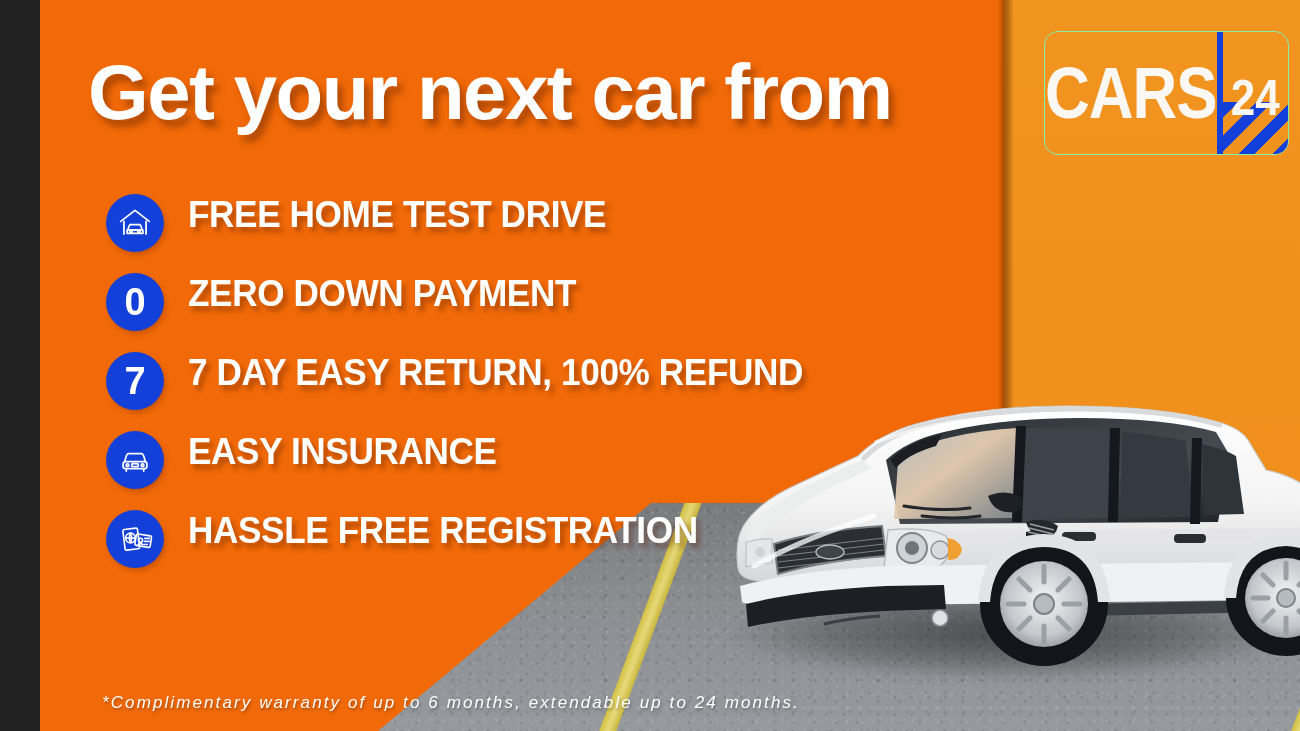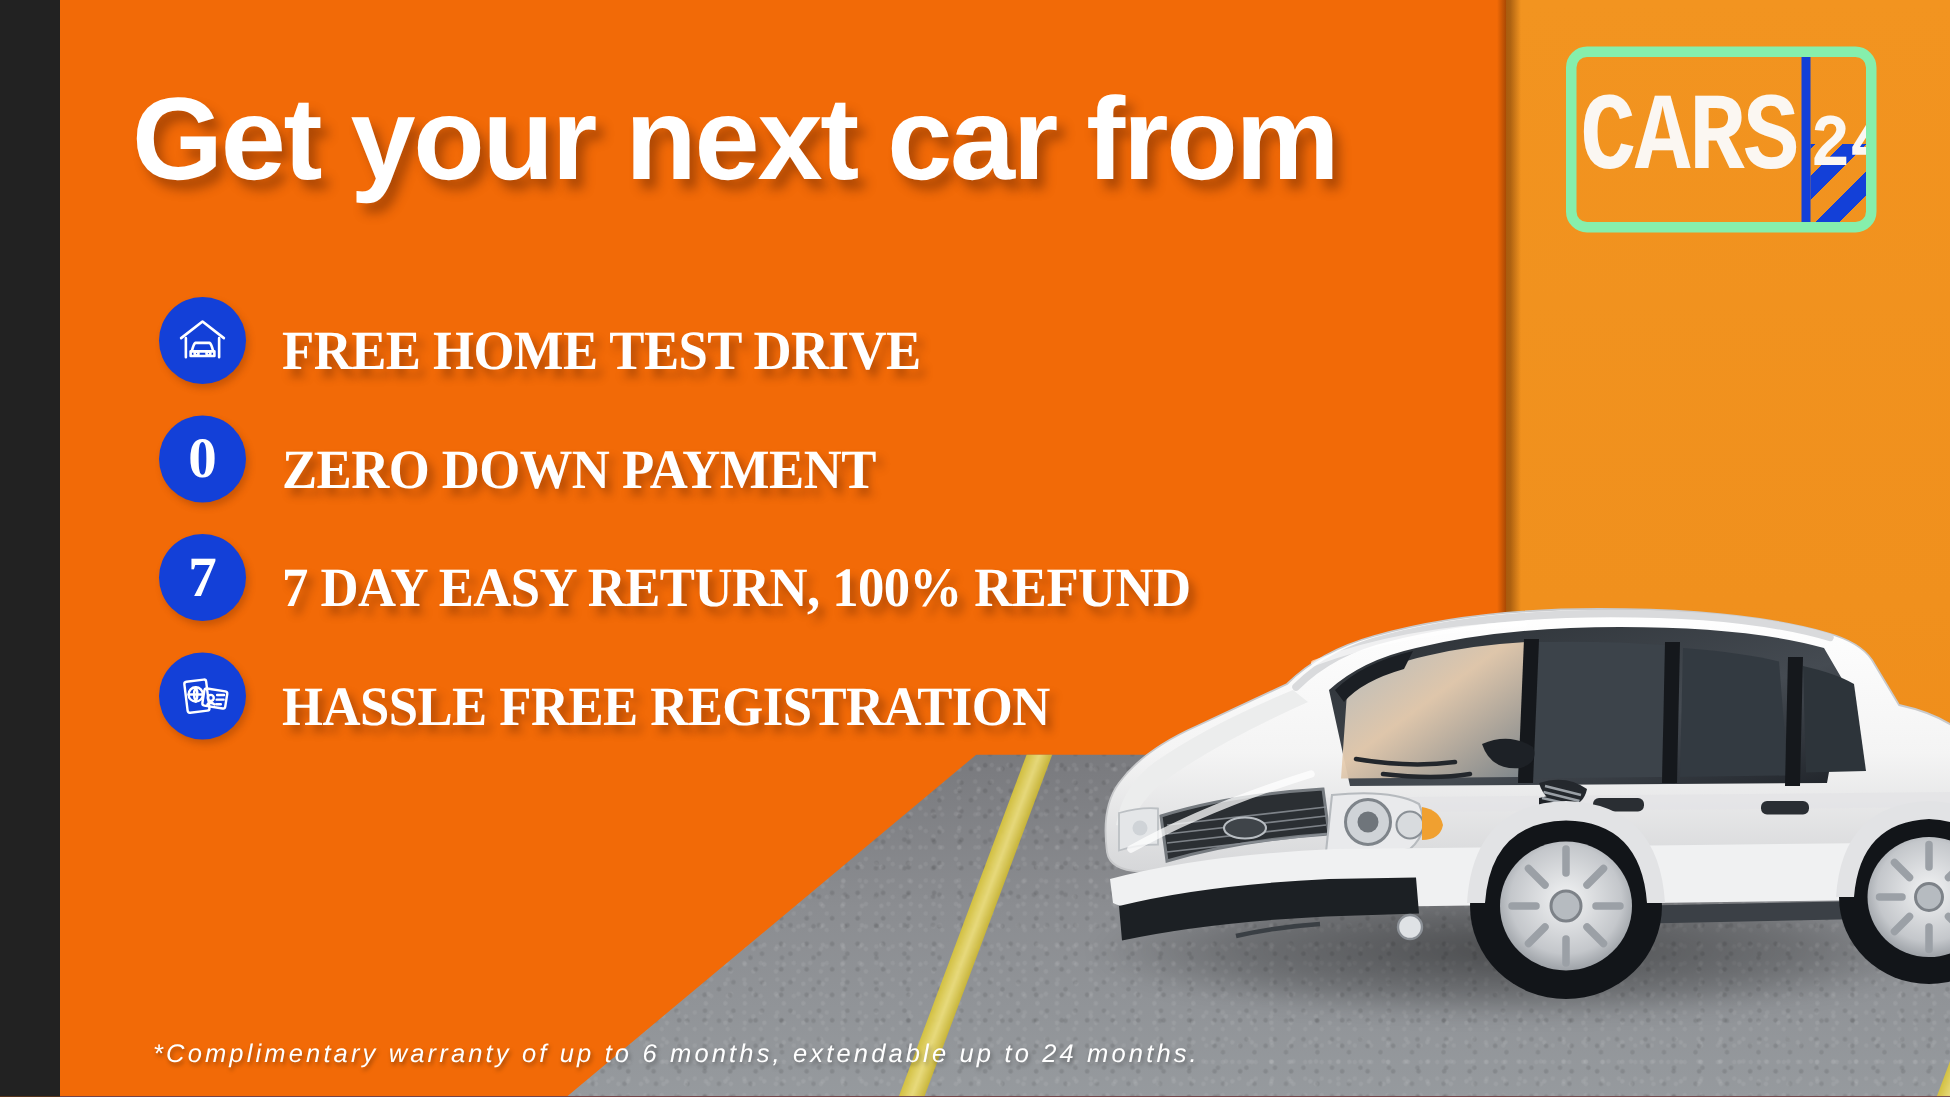--- a/index.html
+++ b/index.html
@@ -97,27 +97,26 @@
     color: #fff;
     line-height: 1.05;
     text-shadow: 5px 7px 7px rgba(90,30,0,.45);
     white-space: nowrap;
   }
 
   
   .logo {
     position: absolute;
     left: 1004px; top: 31px;
-    width: 207px; height: 124px;
-    border: 7px solid #86efac;
+    width: 245px; height: 124px;
+    border: 1px solid #86efac;
     border-radius: 14px;
     box-sizing: border-box;
     overflow: hidden;
     display: flex;
-    font-family: Liberation Mono, monospace;
   }
   .logo-left {
     flex: 0 0 150px;
     display: flex;
     align-items: center;
     justify-content: center;
     border-right: 6px solid #1340D8;
     position: relative;
   }
   .logo-word {
@@ -154,24 +153,23 @@
       rgba(0,0,0,0) 11px 24px);
   }
 
   
   .features {
     position: absolute;
     left: 66px; top: 194px;
   }
   .feature {
     display: flex;
-    align-items: flex-end;
+    align-items: flex-start;
     height: 62px;
     margin-bottom: 17px;
-    font-family: Liberation Serif, serif;
   }
   .badge {
     width: 58px; height: 58px;
     border-radius: 50%;
     background: #1340D8;
     flex: 0 0 58px;
     display: flex;
     align-items: center;
     justify-content: center;
     box-shadow: 2px 3px 5px rgba(110,40,0,.30);
@@ -268,20 +266,33 @@
     </div>
 
     <div class="feature">
       <div class="badge">
         <span class="badge-num">7</span>
       </div>
       <div class="feature-label">7 DAY EASY RETURN, 100% REFUND</div>
     </div>
 
 
+    <div class="feature">
+      <div class="badge">
+        <svg viewBox="0 0 48 48" width="38" height="38" fill="none" stroke="#ffffff" stroke-width="2.2" stroke-linecap="round" stroke-linejoin="round">
+          <path d="M11 26 q2 -9 4 -10 h18 q2 1 4 10"></path>
+          <rect x="9" y="26" width="30" height="9" rx="3"></rect>
+          <rect x="20" y="28.5" width="8" height="4" rx="1"></rect>
+          <circle cx="14.5" cy="30.5" r="1.7"></circle>
+          <circle cx="33.5" cy="30.5" r="1.7"></circle>
+          <path d="M13 35 v3 M35 35 v3"></path>
+        </svg>
+      </div>
+      <div class="feature-label">EASY INSURANCE</div>
+    </div>
 
     <div class="feature">
       <div class="badge">
         <svg viewBox="0 0 48 48" width="37" height="37" fill="none" stroke="#ffffff" stroke-width="2.1" stroke-linecap="round" stroke-linejoin="round">
           <rect x="9" y="10" width="19" height="27" rx="2" transform="rotate(-7 18.5 23.5)"></rect>
           <circle cx="17.5" cy="22" r="6.2"></circle>
           <path d="M11.3 22 h12.4 M17.5 15.8 q3 6.2 0 12.4 M17.5 15.8 q-3 6.2 0 12.4"></path>
           <rect x="24" y="18" width="20" height="15" rx="2" transform="rotate(9 34 25.5)"></rect>
           <circle cx="30.5" cy="25" r="2.6"></circle>
           <path d="M27.6 30.6 q3 -2.6 6 0"></path>

